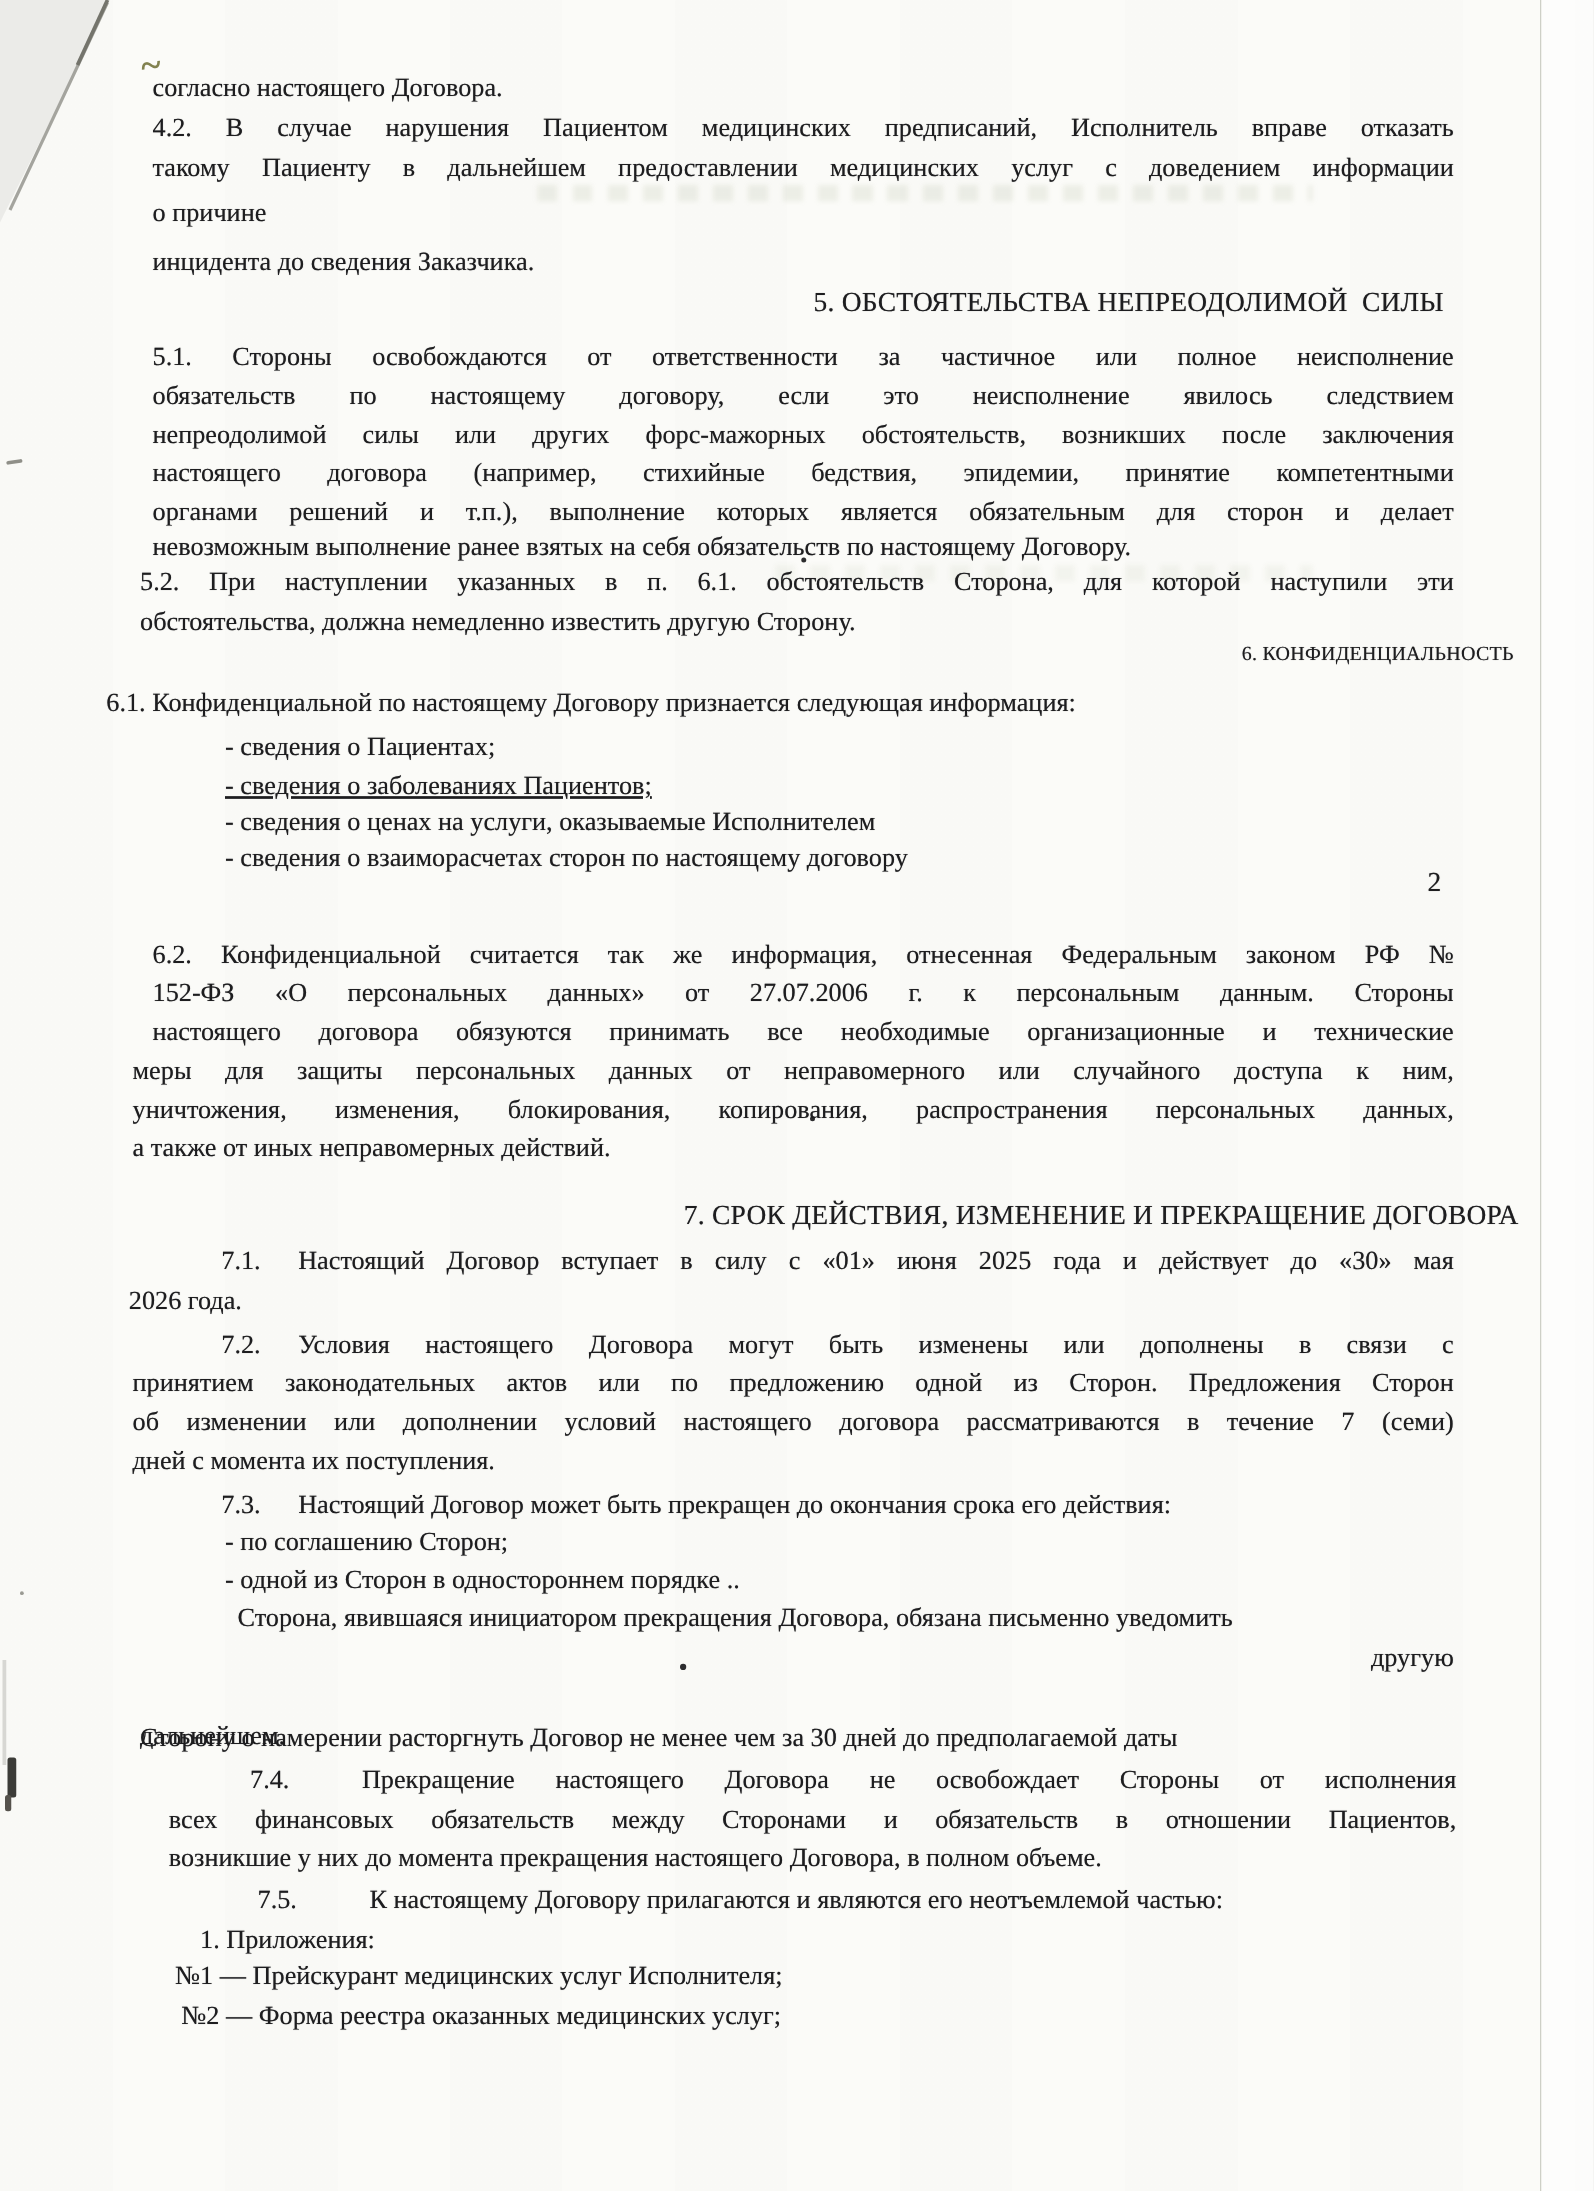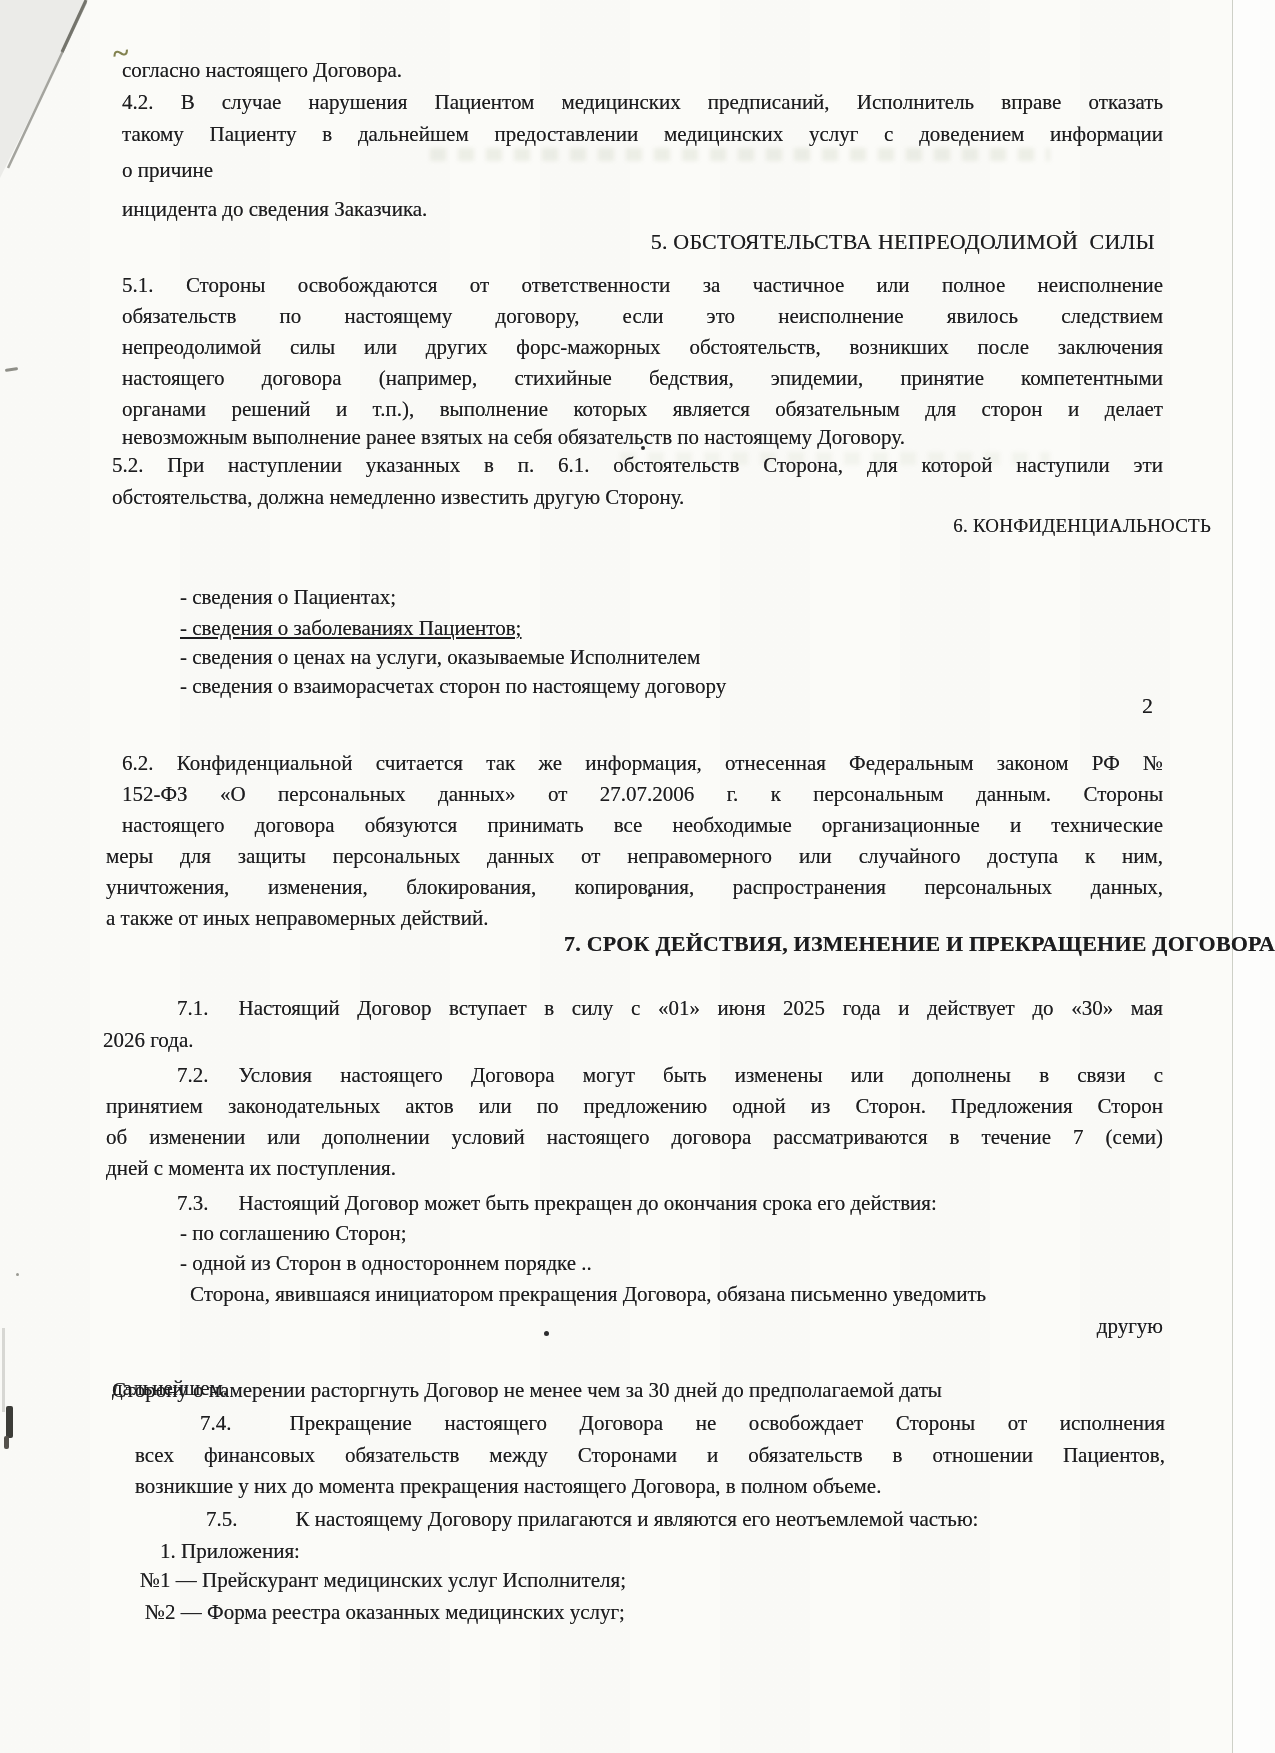--- a/index.html
+++ b/index.html
@@ -78,36 +78,37 @@
   <div class="ln h" style="top:228px;padding-right:120px;">5. ОБСТОЯТЕЛЬСТВА НЕПРЕОДОЛИМОЙ  СИЛЫ</div>
   <div class="ln stretch" style="top:272px;">5.1. Стороны освобождаются от ответственности за частичное или полное неисполнение</div>
   <div class="ln stretch" style="top:303px;">обязательств по настоящему договору, если это неисполнение явилось следствием</div>
   <div class="ln stretch" style="top:334px;">непреодолимой силы или других форс-мажорных обстоятельств, возникших после заключения</div>
   <div class="ln stretch" style="top:365px;">настоящего договора (например, стихийные бедствия, эпидемии, принятие компетентными</div>
   <div class="ln stretch" style="top:396px;">органами решений и т.п.), выполнение которых является обязательным для сторон и делает</div>
   <div class="ln" style="top:424px;">невозможным выполнение ранее взятых на себя обязательств по настоящему Договору.</div>
   <div class="ln stretch" style="top:452px;left:112px;">5.2. При наступлении указанных в п. 6.1. обстоятельств Сторона, для которой наступили эти</div>
   <div class="ln" style="top:484px;left:112px;">обстоятельства, должна немедленно известить другую Сторону.</div>
 
-  <div class="ln h" style="top:514px;padding-right:64px;font-size:19px;">6. КОНФИДЕНЦИАЛЬНОСТЬ</div>
+  <div class="ln h" style="top:514px;padding-right:64px;font-size:16px;">6. КОНФИДЕНЦИАЛЬНОСТЬ</div>
+  <div class="ln" style="top:549px;left:85px;">6.1. Конфиденциальной по настоящему Договору признается следующая информация:</div>
   <div class="ln" style="top:584px;left:180px;">- сведения о Пациентах;</div>
   <div class="ln" style="top:615px;left:180px;text-decoration:underline;">- сведения о заболеваниях Пациентов;</div>
   <div class="ln" style="top:644px;left:180px;">- сведения о ценах на услуги, оказываемые Исполнителем</div>
   <div class="ln" style="top:673px;left:180px;">- сведения о взаиморасчетах сторон по настоящему договору</div>
 
   <div class="ln pagenum" style="top:692px;">2</div>
 
   <div class="ln stretch" style="top:750px;">6.2. Конфиденциальной считается так же информация, отнесенная Федеральным законом РФ №</div>
   <div class="ln stretch" style="top:781px;">152-ФЗ «О персональных данных» от 27.07.2006 г. к персональным данным. Стороны</div>
   <div class="ln stretch" style="top:812px;">настоящего договора обязуются принимать все необходимые организационные и технические</div>
   <div class="ln stretch" style="top:843px;left:106px;">меры для защиты персональных данных от неправомерного или случайного доступа к ним,</div>
   <div class="ln stretch" style="top:874px;left:106px;">уничтожения, изменения, блокирования, копирования, распространения персональных данных,</div>
   <div class="ln" style="top:905px;left:106px;">а также от иных неправомерных действий.</div>
 
-  <div class="ln h" style="top:930px;font-weight:bold;">7. СРОК ДЕЙСТВИЯ, ИЗМЕНЕНИЕ И ПРЕКРАЩЕНИЕ ДОГОВОРА</div>
+  <div class="ln h" style="top:958px;padding-right:60px;">7. СРОК ДЕЙСТВИЯ, ИЗМЕНЕНИЕ И ПРЕКРАЩЕНИЕ ДОГОВОРА</div>
 
   <div class="ln stretch" style="top:995px;padding-left:55px;"><span class="cnum">7.1.</span><span>Настоящий Договор вступает в силу с «01» июня 2025 года и действует до «30» мая</span></div>
   <div class="ln" style="top:1027px;left:103px;">2026 года.</div>
 
   <div class="ln stretch" style="top:1062px;padding-left:55px;"><span class="cnum">7.2.</span><span>Условия настоящего Договора могут быть изменены или дополнены в связи с</span></div>
   <div class="ln stretch" style="top:1093px;left:106px;">принятием законодательных актов или по предложению одной из Сторон. Предложения Сторон</div>
   <div class="ln stretch" style="top:1124px;left:106px;">об изменении или дополнении условий настоящего договора рассматриваются в течение 7 (семи)</div>
   <div class="ln" style="top:1155px;left:106px;">дней с момента их поступления.</div>
 
   <div class="ln" style="top:1190px;padding-left:55px;"><span class="cnum">7.3.</span><span>Настоящий Договор может быть прекращен до окончания срока его действия:</span></div>

